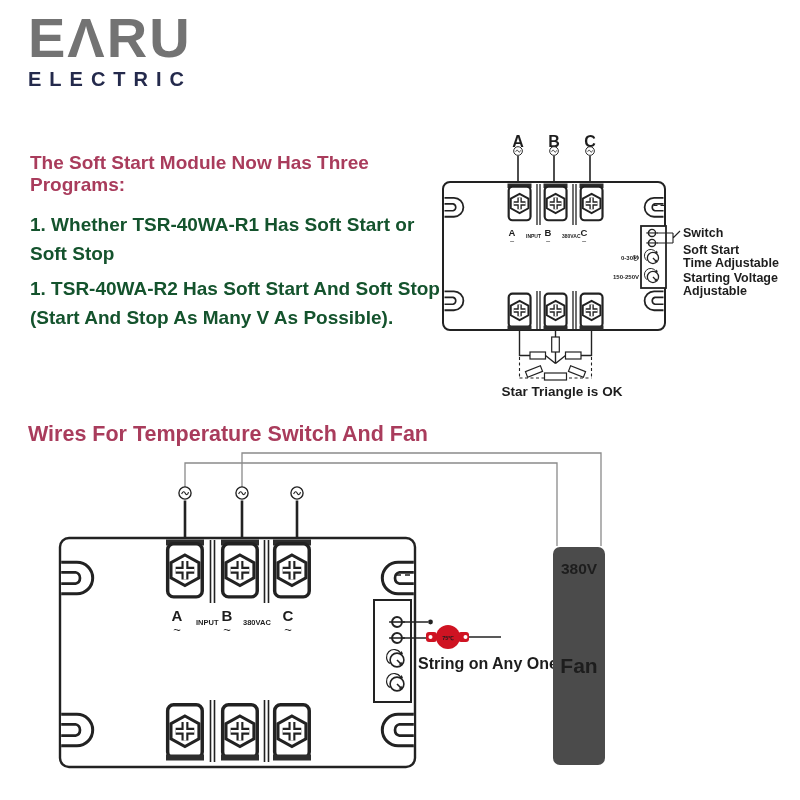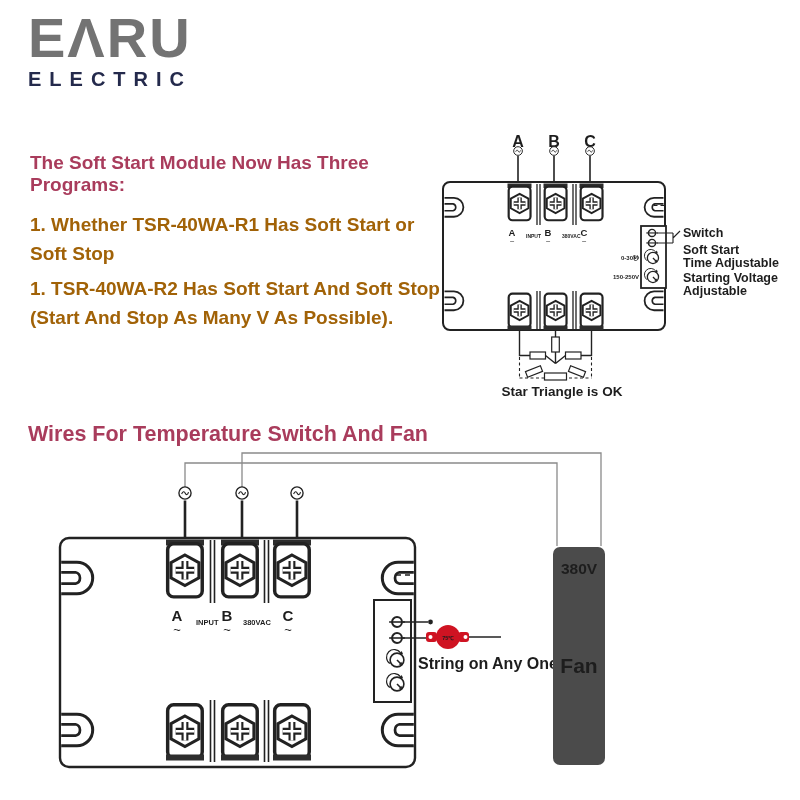--- a/index.html
+++ b/index.html
@@ -6,21 +6,21 @@
   body{width:800px;height:800px;position:relative;background:#ffffff;overflow:hidden;
        font-family:"Liberation Sans",sans-serif;}
   .abs{position:absolute;}
   
   #logo{left:28px;top:10px;}
   .brand{font-size:56px;font-weight:900;color:#737373;letter-spacing:2px;line-height:1;}
   .brand-sub{font-size:20px;font-weight:700;color:#242a4c;letter-spacing:8px;margin-top:2px;}
   
   #intro{left:30px;top:116px;width:418px;margin-top:36px;}
   #intro h3{margin:0 0 15px 0;font-size:19px;font-weight:700;color:#a93c5c;}
-  #intro p{margin:0 0 7px 0;font-size:19px;font-weight:700;color:#a16207;line-height:1.5;}
+  #intro p{margin:0 0 7px 0;font-size:19px;font-weight:700;color:#14532d;line-height:1.5;}
   
   #wiring-h{left:28px;top:422px;font-size:21.5px;font-weight:700;color:#a93c5c;}
   svg{display:block;}
   svg text{font-family:"Liberation Sans",sans-serif;fill:#1d1d1d;}
 </style>
 </head>
 <body>
 
 <svg width="0" height="0" style="position:absolute">
   <defs>

